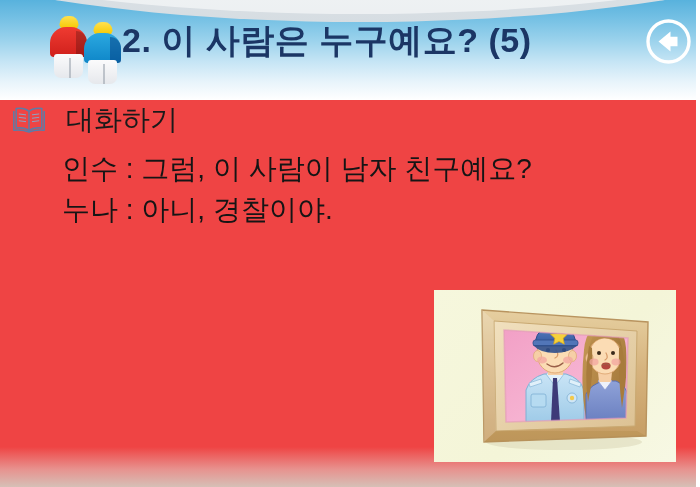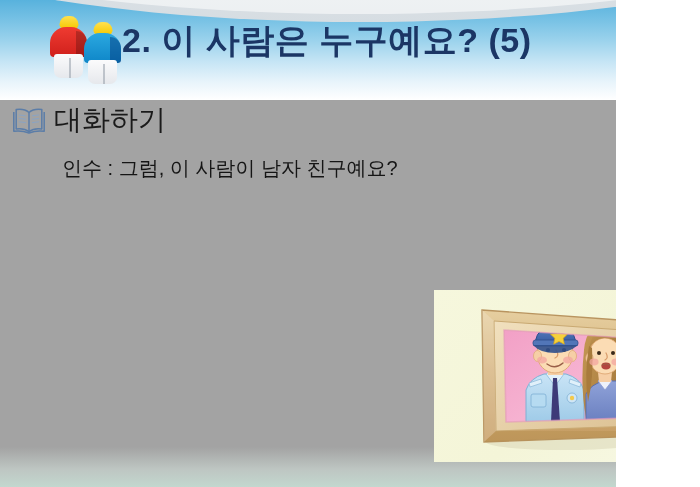--- a/index.html
+++ b/index.html
@@ -9,23 +9,23 @@
   body {
     width: 700px;
     height: 487px;
     overflow: hidden;
     background: #ffffff;
     font-family: "Liberation Sans", "DejaVu Sans", sans-serif;
   }
 
   #slide {
     position: relative;
-    width: 616px;
+    width: 696px;
     height: 487px;
-    background: #a3a3a3;
+    background: #ef4444;
     overflow: hidden;
   }
 
   
   .bottom-wash {
     position: absolute;
     left: 0;
     bottom: 0;
     width: 700px;
     height: 40px;
@@ -162,39 +162,38 @@
     top: 100px;
     width: 700px;
     height: 387px;
   }
 
   .section-head {
     position: absolute;
     left: 12px;
     top: 6px;
     display: flex;
-    align-items: center;
-    gap: 8px;
+    gap: 20px;
   }
   .book-icon { width: 34px; height: 27px; flex: none; }
   .section-title {
     font-size: 28px;
     color: #1a1a1a;
     line-height: 1;
     white-space: nowrap;
   }
 
   .dialogue {
     position: absolute;
     left: 62px;
     top: 48px;
     width: 600px;
   }
   .dialogue-line {
-    font-size: 20px;
+    font-size: 28px;
     color: #151515;
     line-height: 41px;
     white-space: nowrap;
   }
 
   
   .picture-panel {
     position: absolute;
     left: 434px;
     top: 190px;
@@ -262,20 +261,21 @@
             <path d="M26.8 11.4 L20.4 12.2"></path>
             <path d="M26.8 14.8 L20.4 15.6"></path>
           </g>
         </svg>
       </span>
       <span class="section-title">대화하기</span>
     </div>
 
     <div class="dialogue">
       <div class="dialogue-line">인수 : 그럼, 이 사람이 남자 친구예요?</div>
+      <div class="dialogue-line">누나 : 아니, 경찰이야.</div>
     </div>
 
     <div class="picture-panel">
       <svg class="frame-svg" viewBox="0 0 242 172" aria-hidden="true">
         <defs>
           <linearGradient id="woodG" x1="0" y1="0" x2="0" y2="1">
             <stop offset="0%" stop-color="#e6cfa0"></stop>
             <stop offset="45%" stop-color="#d6b37e"></stop>
             <stop offset="100%" stop-color="#c59c62"></stop>
           </linearGradient>

